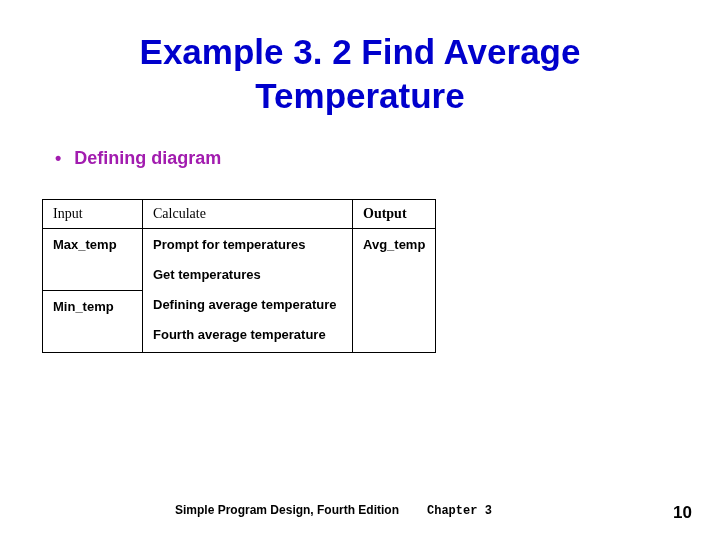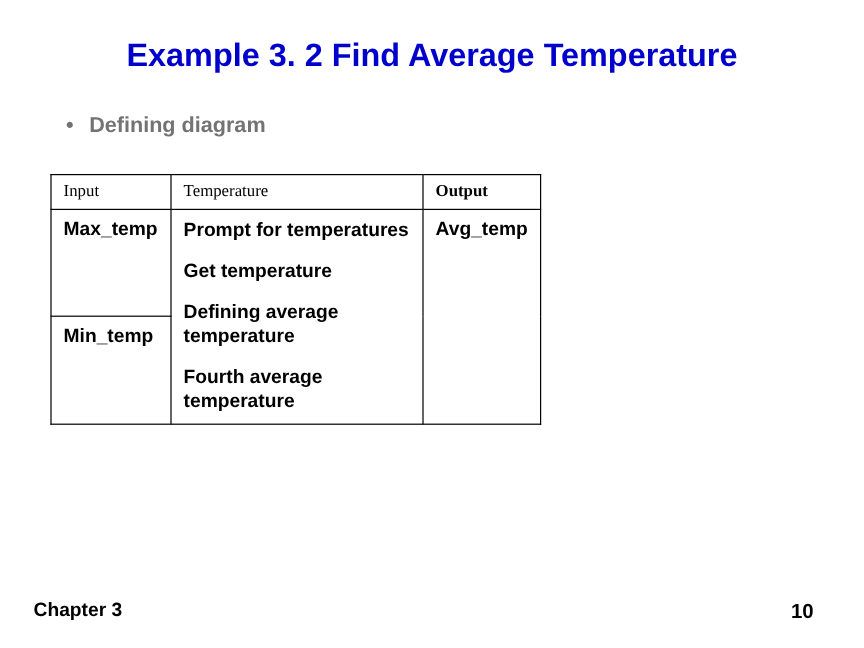--- a/index.html
+++ b/index.html
@@ -10,51 +10,51 @@
     body {
       width: 720px;
       height: 540px;
       background: #ffffff;
       font-family: Arial, Helvetica, sans-serif;
       position: relative;
       padding: 20px 30px;
     }
     .title {
       text-align: center;
-      font-size: 27px;
+      font-size: 35px;
       font-weight: bold;
       color: #0000cc;
       margin-top: 10px;
       margin-bottom: 30px;
       padding: 0 60px;
       line-height: 1.25;
     }
     .bullet-section {
       margin-left: 25px;
       margin-bottom: 30px;
     }
     .bullet {
       font-size: 18px;
       font-weight: bold;
-      color: #737373;
+      color: #a21caf;
     }
     .bullet::before {
       content: "• ";
       margin-right: 8px;
     }
     .defining-table {
       border-collapse: collapse;
       margin-left: 12px;
       margin-top: 8px;
     }
     .defining-table td {
       border: 1px solid #000000;
       padding: 8px 10px;
       vertical-align: top;
-      font-size: 16px;
+      font-size: 13px;
     }
     .defining-table .header-row td {
       font-family: "Times New Roman", Times, serif;
       font-size: 14px;
       padding: 6px 10px;
     }
     .col-input {
       width: 100px;
     }
     .col-processing {
@@ -83,59 +83,61 @@
       width: 100%;
       display: flex;
       align-items: baseline;
     }
     .footer-book {
       font-size: 12px;
       font-weight: bold;
       margin-left: 175px;
     }
     .footer-chapter {
-      font-size: 16px;
+      font-size: 12px;
       font-weight: bold;
       margin-left: 28px;
+      font-family: Liberation Mono, monospace;
     }
     .footer-page {
       font-size: 17px;
       font-weight: bold;
       position: absolute;
-      right: 42px;
+      right: 28px;
     }
   </style>
 </head>
 <body>
 
 <div class="title">Example 3. 2 Find Average Temperature</div>
 
 <div class="bullet-section">
   <div class="bullet">Defining diagram</div>
 </div>
 
 <table class="defining-table">
   <tbody>
       <tr class="header-row">
     <td class="col-input">Input</td>
-    <td class="col-processing">Temperature</td>
+    <td class="col-processing">Calculate</td>
     <td class="col-output">Output</td>
   </tr>
   <tr>
     <td class="col-input bold-cell">Max_temp</td>
     <td class="col-processing bold-cell" rowspan="2">
       <div class="processing-item">Prompt for temperatures</div>
-      <div class="processing-item">Get temperature</div>
+      <div class="processing-item">Get temperatures</div>
       <div class="processing-item">Defining average temperature</div>
       <div class="processing-item">Fourth average temperature</div>
     </td>
     <td class="col-output bold-cell" rowspan="2">Avg_temp</td>
   </tr>
   <tr>
     <td class="col-input bold-cell">Min_temp</td>
   </tr>
 </tbody>
   </table>
 
 <div class="footer">
+  <span class="footer-book">Simple Program Design, Fourth Edition</span>
   <span class="footer-chapter">Chapter 3</span>
   <span class="footer-page">10</span>
 </div>
 
 </body></html>

